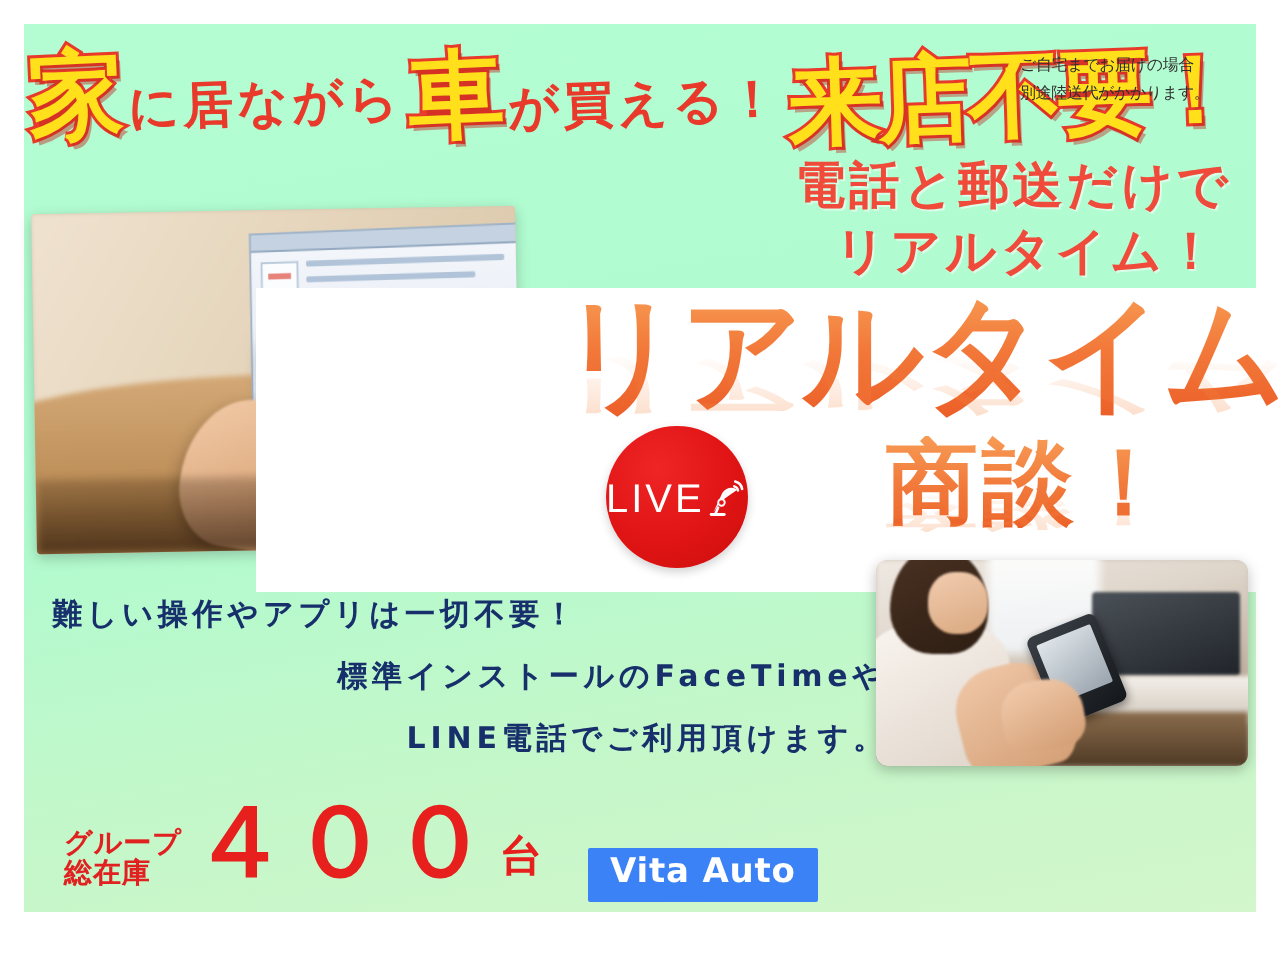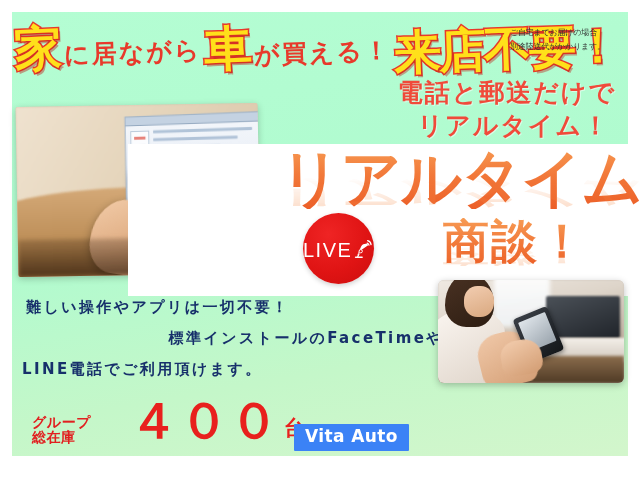--- a/index.html
+++ b/index.html
@@ -348,21 +348,21 @@
     font-family: "DejaVu Sans", sans-serif;
     font-size: 15px;
     font-weight: 700;
     color: #17306b;
     line-height: 2.05;
     letter-spacing: 2.4px;
     margin-left: 12px;
   }
   .note .n1 { text-align: left; padding-left: 4px; }
   .note .n2 { text-align: right; padding-right: 8px; }
-  .note .n3 { text-align: left; padding-right: 8px; }
+  .note .n3 { text-align: right; padding-right: 8px; }
 
   
   .photo-right {
     position: absolute;
     left: 438px;
     top: 280px;
     width: 186px;
     height: 103px;
     border-radius: 6px;
     overflow: hidden;
@@ -461,21 +461,20 @@
     text-align: left;
     padding-top: 6px;
   }
   .stock-num {
     font-family: "DejaVu Sans", sans-serif;
     font-weight: 700;
     font-size: 50px;
     line-height: 1;
     color: #e8201d;
     letter-spacing: 0px;
-    margin-left: 34px;
   }
   .stock-unit {
     font-family: "DejaVu Sans", sans-serif;
     font-weight: 700;
     font-size: 21px;
     color: #e8201d;
     align-self: flex-end;
     padding-bottom: 4px;
     padding-left: 1px;
   }

